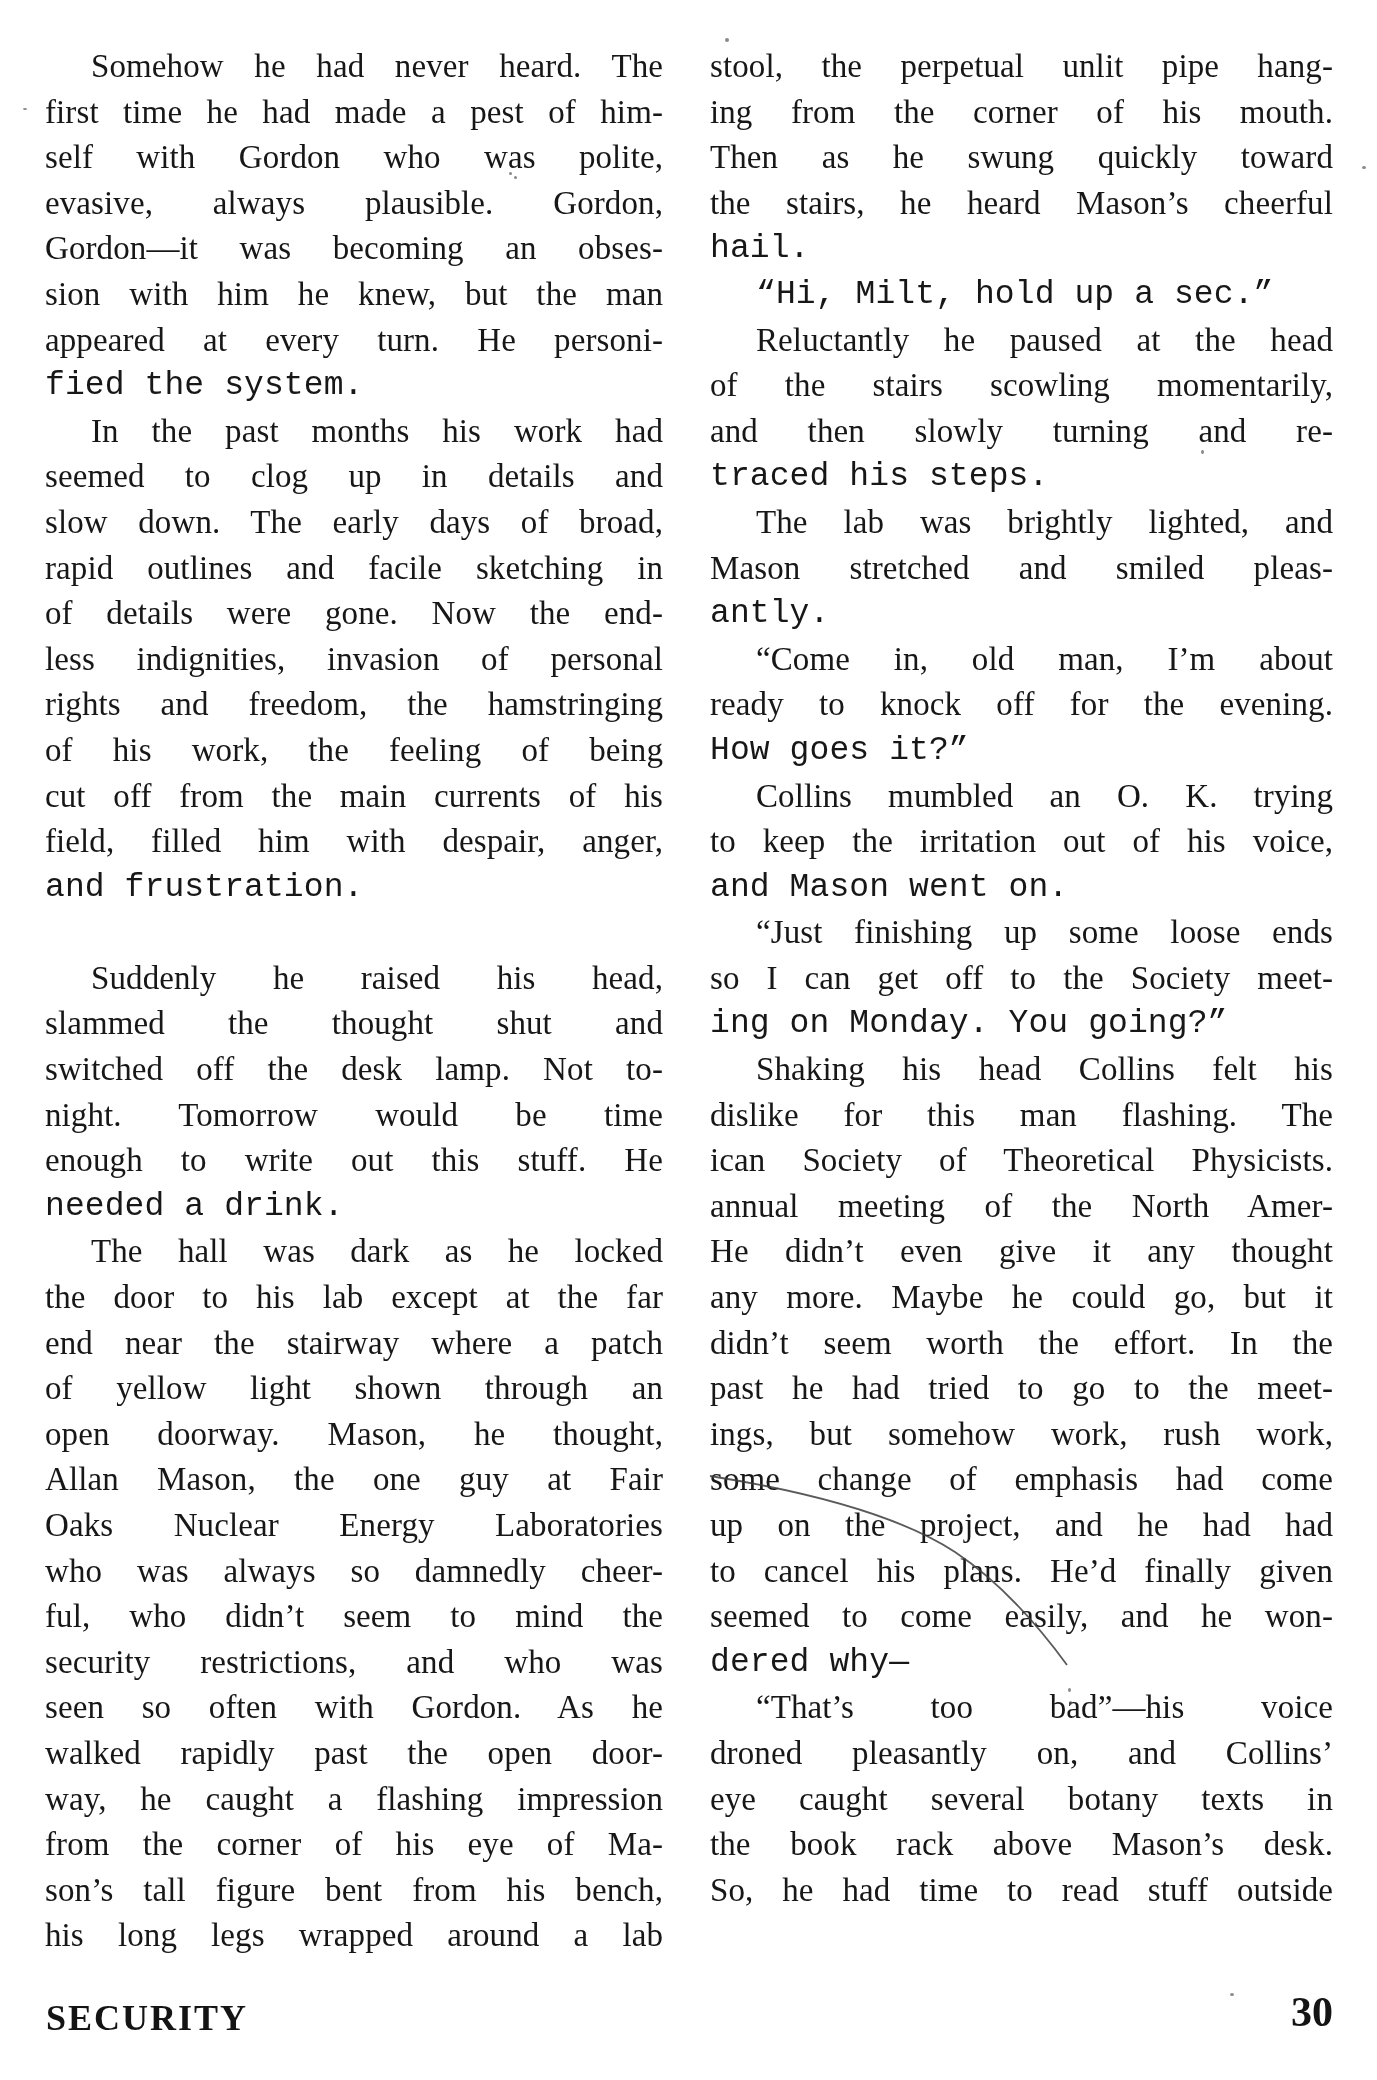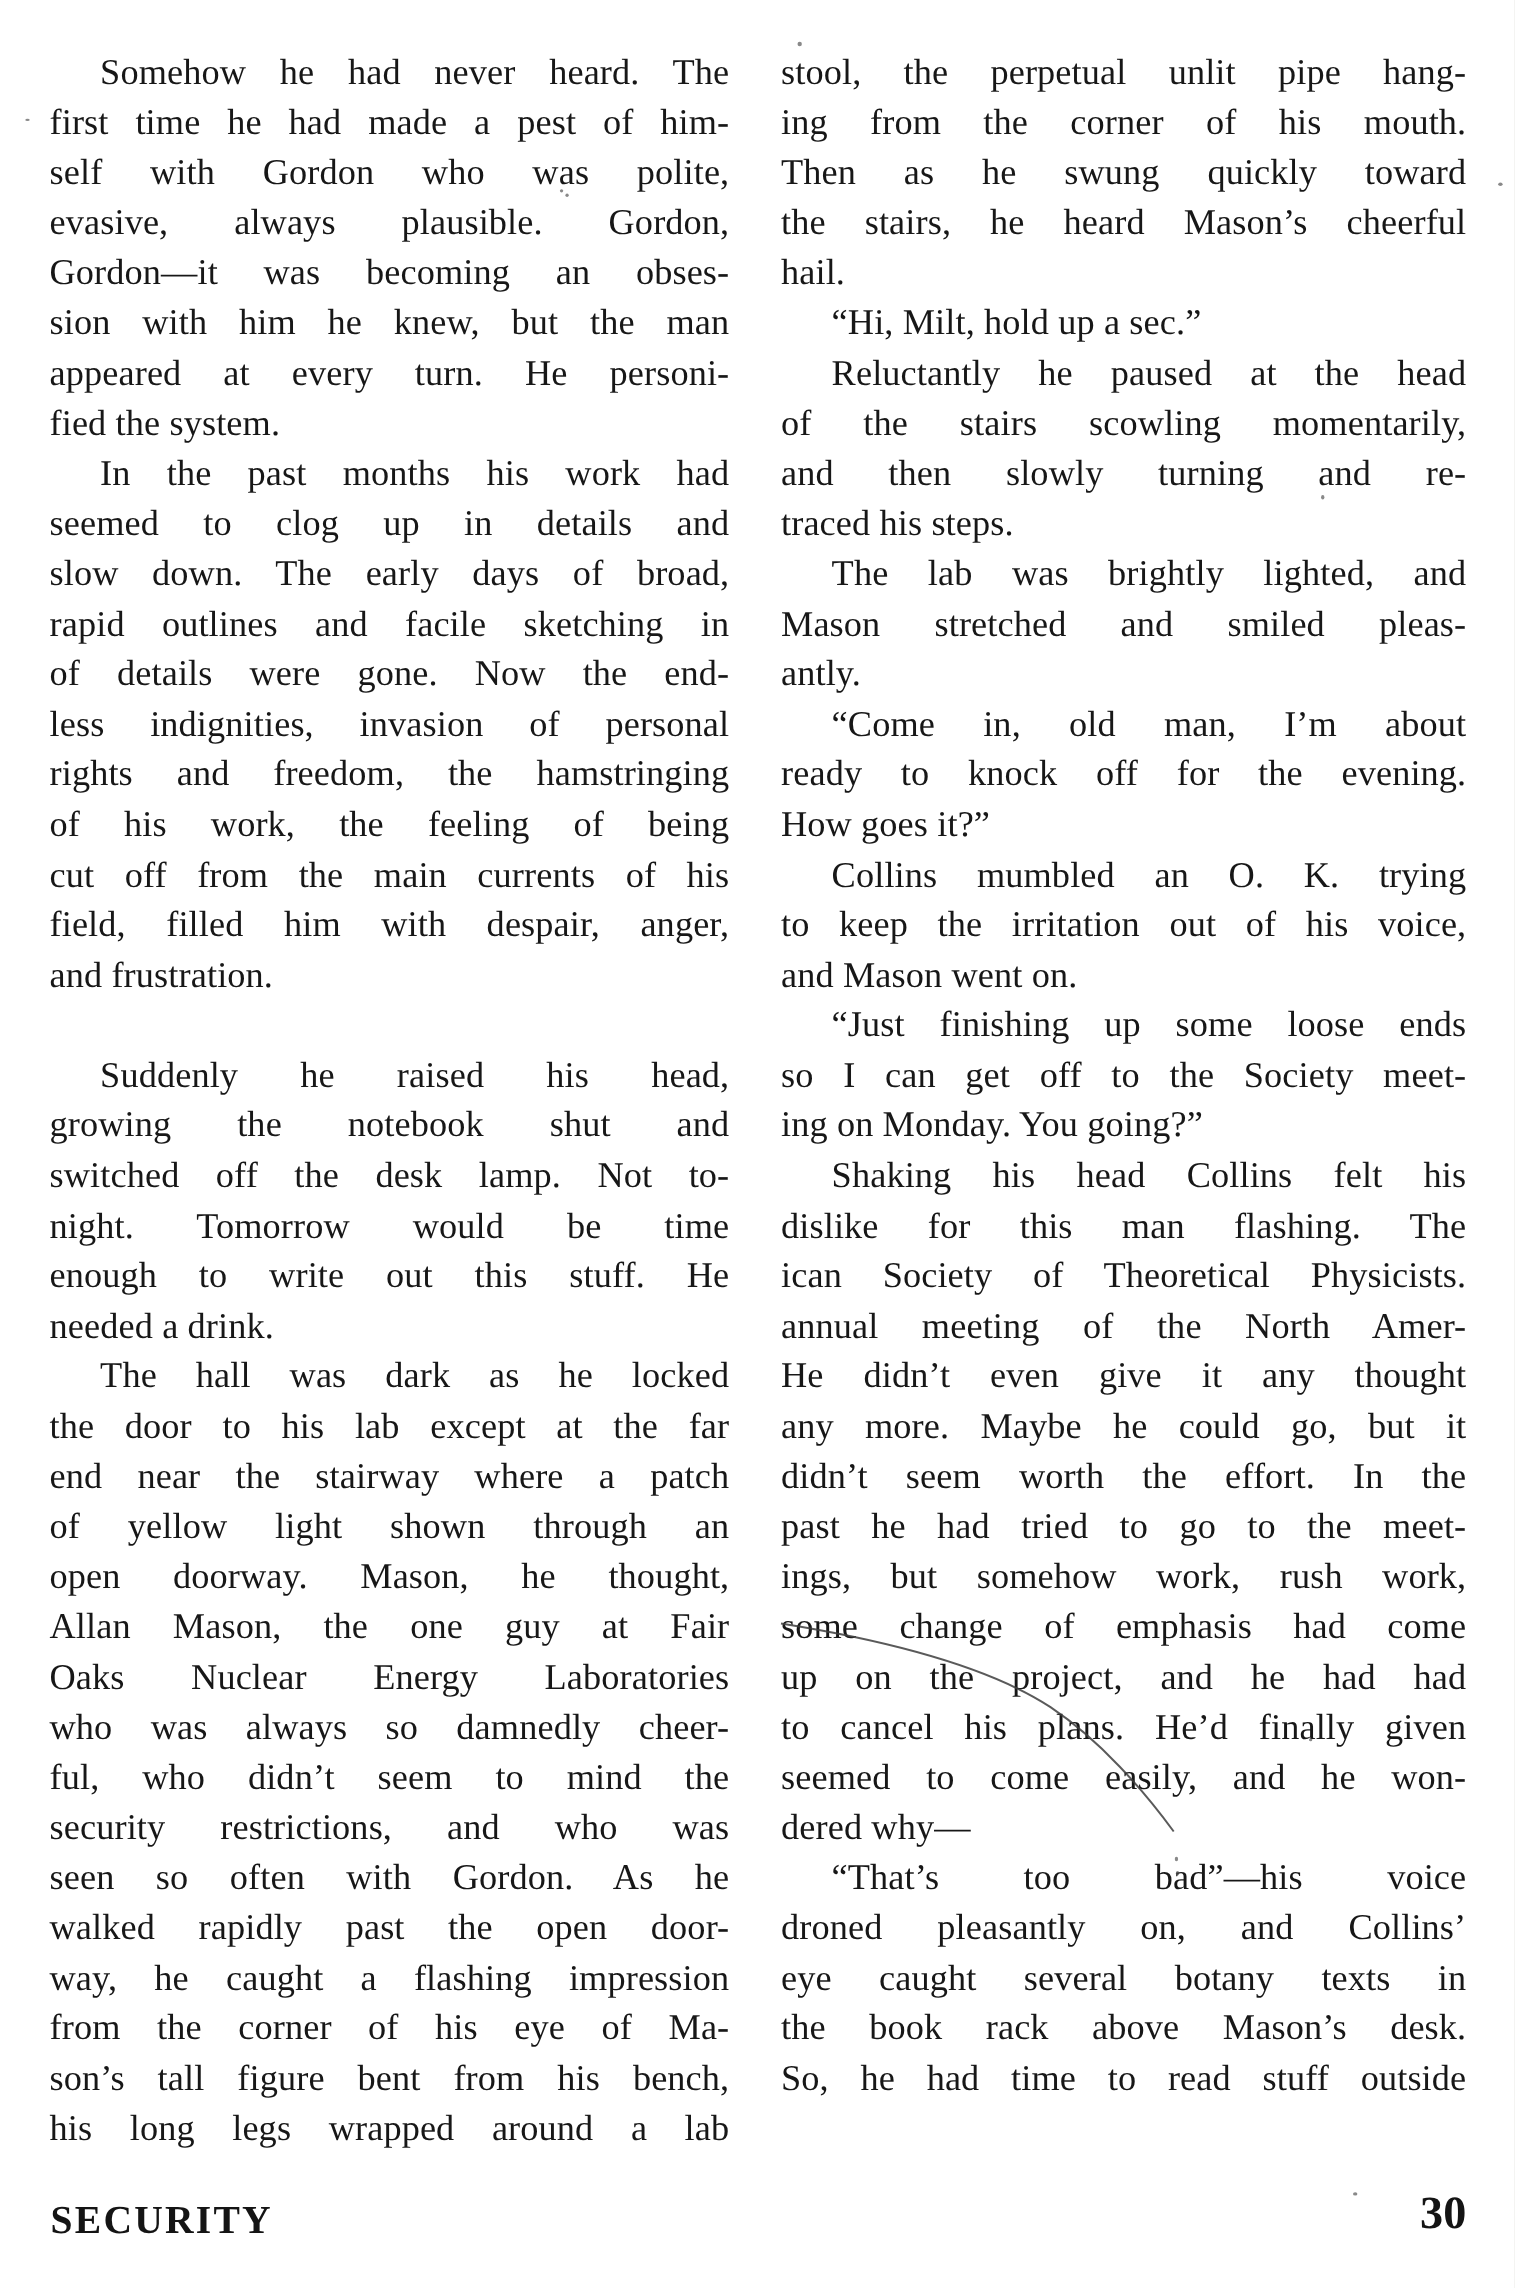--- a/index.html
+++ b/index.html
@@ -19,21 +19,21 @@
     line-height: 45.6px;
     letter-spacing: 0.1px;
   }
   #col-left  { left: 45px;  width: 618px; }
   #col-right { left: 710px; width: 623px; }
   .line {
     text-align: justify;
     text-align-last: justify;
     white-space: normal;
   }
-  .line.last { text-align-last: left; }
+  .line.last { text-align-last: left; font-family: Liberation Mono, monospace; }
   .line.indent { text-indent: 46px; }
   .scene-break { height: 45.6px; }
   #footer-title {
     position: absolute;
     left: 46px;
     top: 1997px;
     font-size: 36px;
     font-weight: 700;
     letter-spacing: 2px;
     color: #141414;
@@ -78,21 +78,21 @@
       <div class="line">rapid outlines and facile sketching in</div>
       <div class="line">of details were gone. Now the end-</div>
       <div class="line">less indignities, invasion of personal</div>
       <div class="line">rights and freedom, the hamstringing</div>
       <div class="line">of his work, the feeling of being</div>
       <div class="line">cut off from the main currents of his</div>
       <div class="line">field, filled him with despair, anger,</div>
       <div class="line last">and frustration.</div>
       <div class="scene-break"></div>
       <div class="line indent">Suddenly he raised his head,</div>
-      <div class="line">growing the notebook shut and</div>
+      <div class="line">slammed the thought shut and</div>
       <div class="line">switched off the desk lamp. Not to-</div>
       <div class="line">night. Tomorrow would be time</div>
       <div class="line">enough to write out this stuff. He</div>
       <div class="line last">needed a drink.</div>
       <div class="line indent">The hall was dark as he locked</div>
       <div class="line">the door to his lab except at the far</div>
       <div class="line">end near the stairway where a patch</div>
       <div class="line">of yellow light shown through an</div>
       <div class="line">open doorway. Mason, he thought,</div>
       <div class="line">Allan Mason, the one guy at Fair</div>

